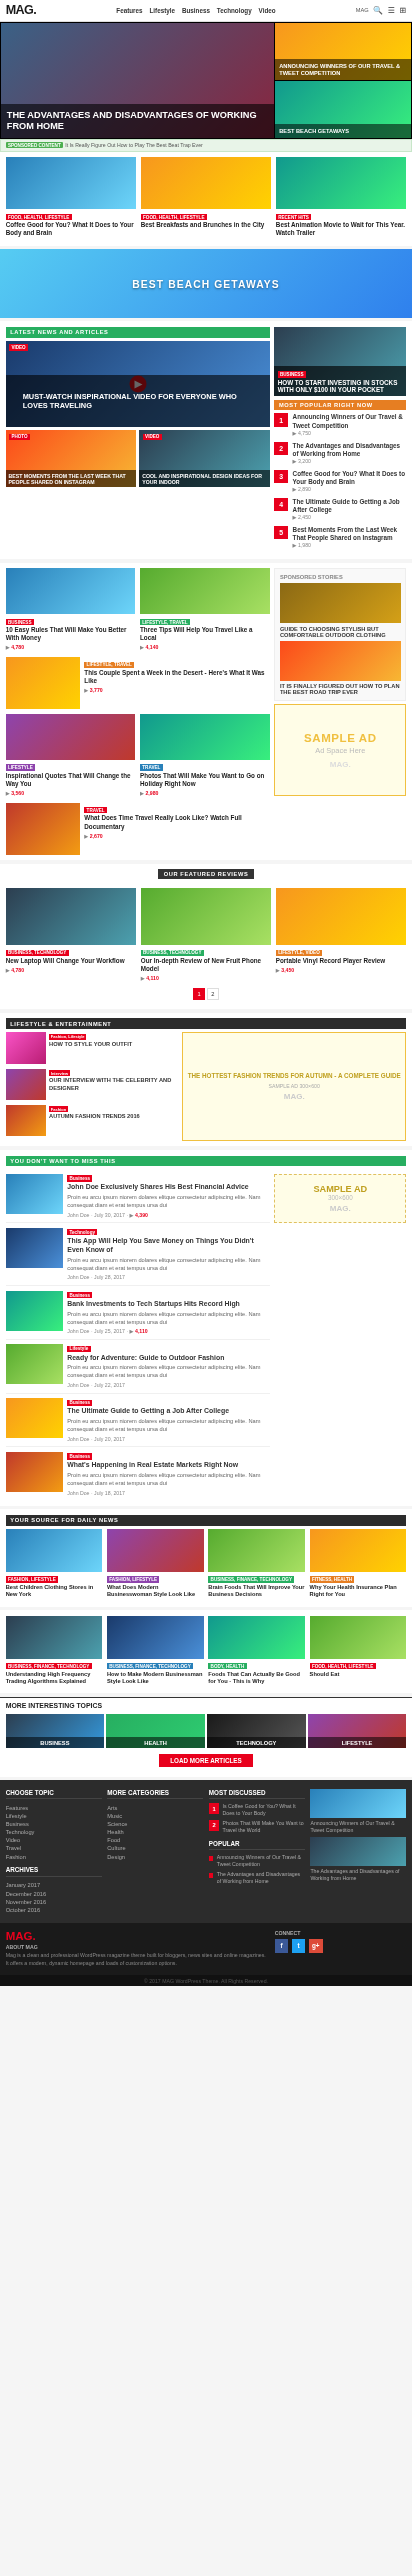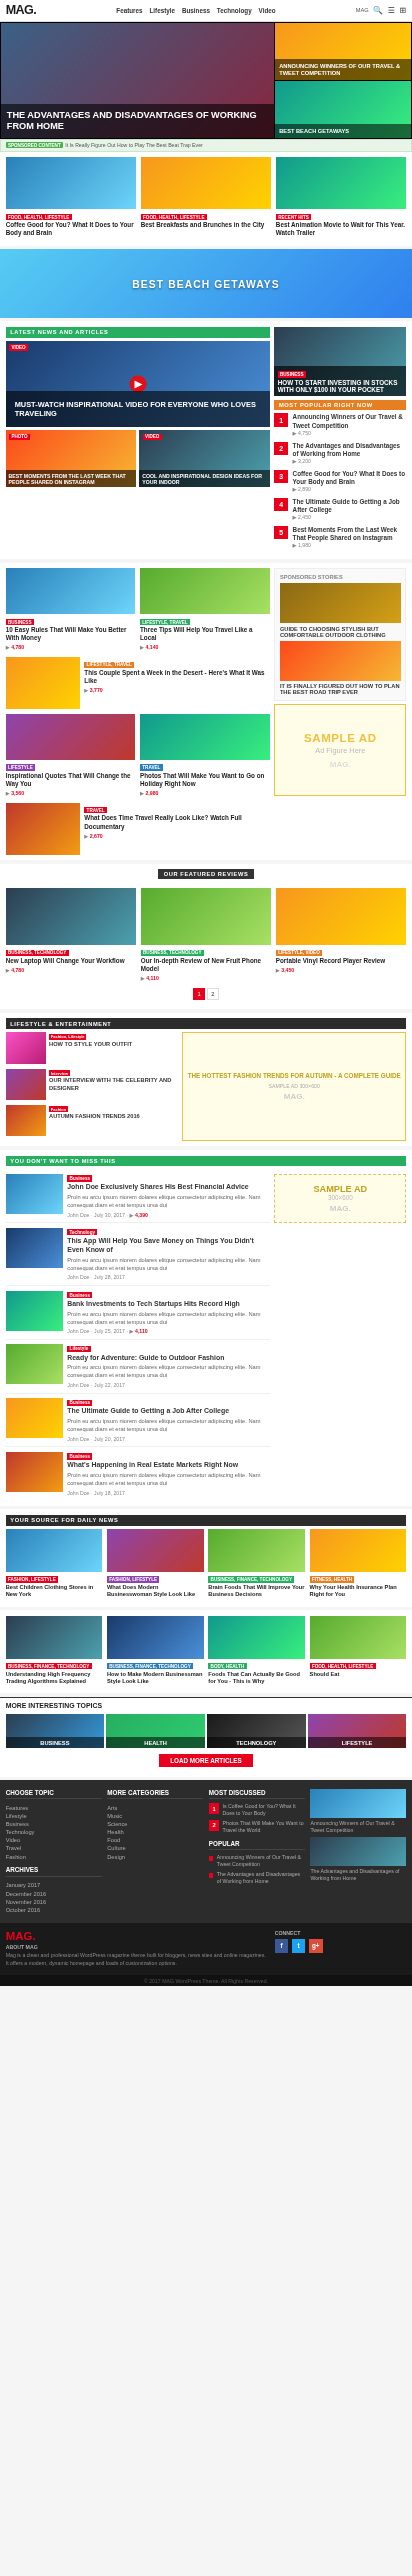--- a/index.html
+++ b/index.html
@@ -247,21 +247,21 @@
 
 <div class="row" style="padding:5.7px;background:#fff;margin-bottom:3.4px;gap:4.6px;">
   <div class="flex-2">
     <div class="green-bar mb6">Latest News and Articles</div>
     <div class="relative mb6" style="height:86px;">
       <div class="card-img navy full-width-img" style="height:86px;"></div>
       <div class="video-overlay">VIDEO</div>
       <div class="play-btn">
           <div class="play-icon"></div>
         </div>
-      <div style="position:absolute;bottom:0;left:0;right:0;background:rgba(0,0,0,0.6);padding:9px;">
+      <div style="position:absolute;bottom:0;left:0;right:0;background:rgba(0,0,0,0.6);padding:17px;">
         <div style="color:#fff;font-size:7.4px;font-weight:900;text-transform:uppercase;">MUST-WATCH INSPIRATIONAL VIDEO FOR EVERYONE WHO LOVES TRAVELING</div>
       </div>
     </div>
     <div class="row" style="gap:3.4px;">
       <div class="flex-1 relative" style="height:57px;">
         <div class="card-img warm full-width-img" style="height:57px;"></div>
         <div class="video-overlay">PHOTO</div>
         <div style="position:absolute;bottom:0;left:0;right:0;background:rgba(0,0,0,0.6);padding:2.9px;">
           <div style="color:#fff;font-size:5.2px;font-weight:800;text-transform:uppercase;">BEST MOMENTS FROM THE LAST WEEK THAT PEOPLE SHARED ON INSTAGRAM</div>
         </div>
@@ -394,21 +394,21 @@
         <div style="font-size:5.7px;font-weight:700;">GUIDE TO CHOOSING STYLISH BUT COMFORTABLE OUTDOOR CLOTHING</div>
       </div>
       <div>
         <div class="card-img warm" style="height:40px;margin-bottom:2.3px;"></div>
         <div style="font-size:5.7px;font-weight:700;">IT IS FINALLY FIGURED OUT HOW TO PLAN THE BEST ROAD TRIP EVER</div>
       </div>
     </div>
 
     <div class="sample-ad" style="height:92px;">
       <div class="sample-ad-text">SAMPLE AD</div>
-      <div class="sample-ad-size">Ad Figure Here</div>
+      <div class="sample-ad-size">Ad Space Here</div>
       <div class="sample-ad-logo">MAG.</div>
     </div>
   </div>
 </div>
 
 <div class="white-section">
   <div style="text-align:center;margin-bottom:4.6px;">
     <span class="featured-label">Our Featured Reviews</span>
   </div>
   <div class="card-grid-3">

